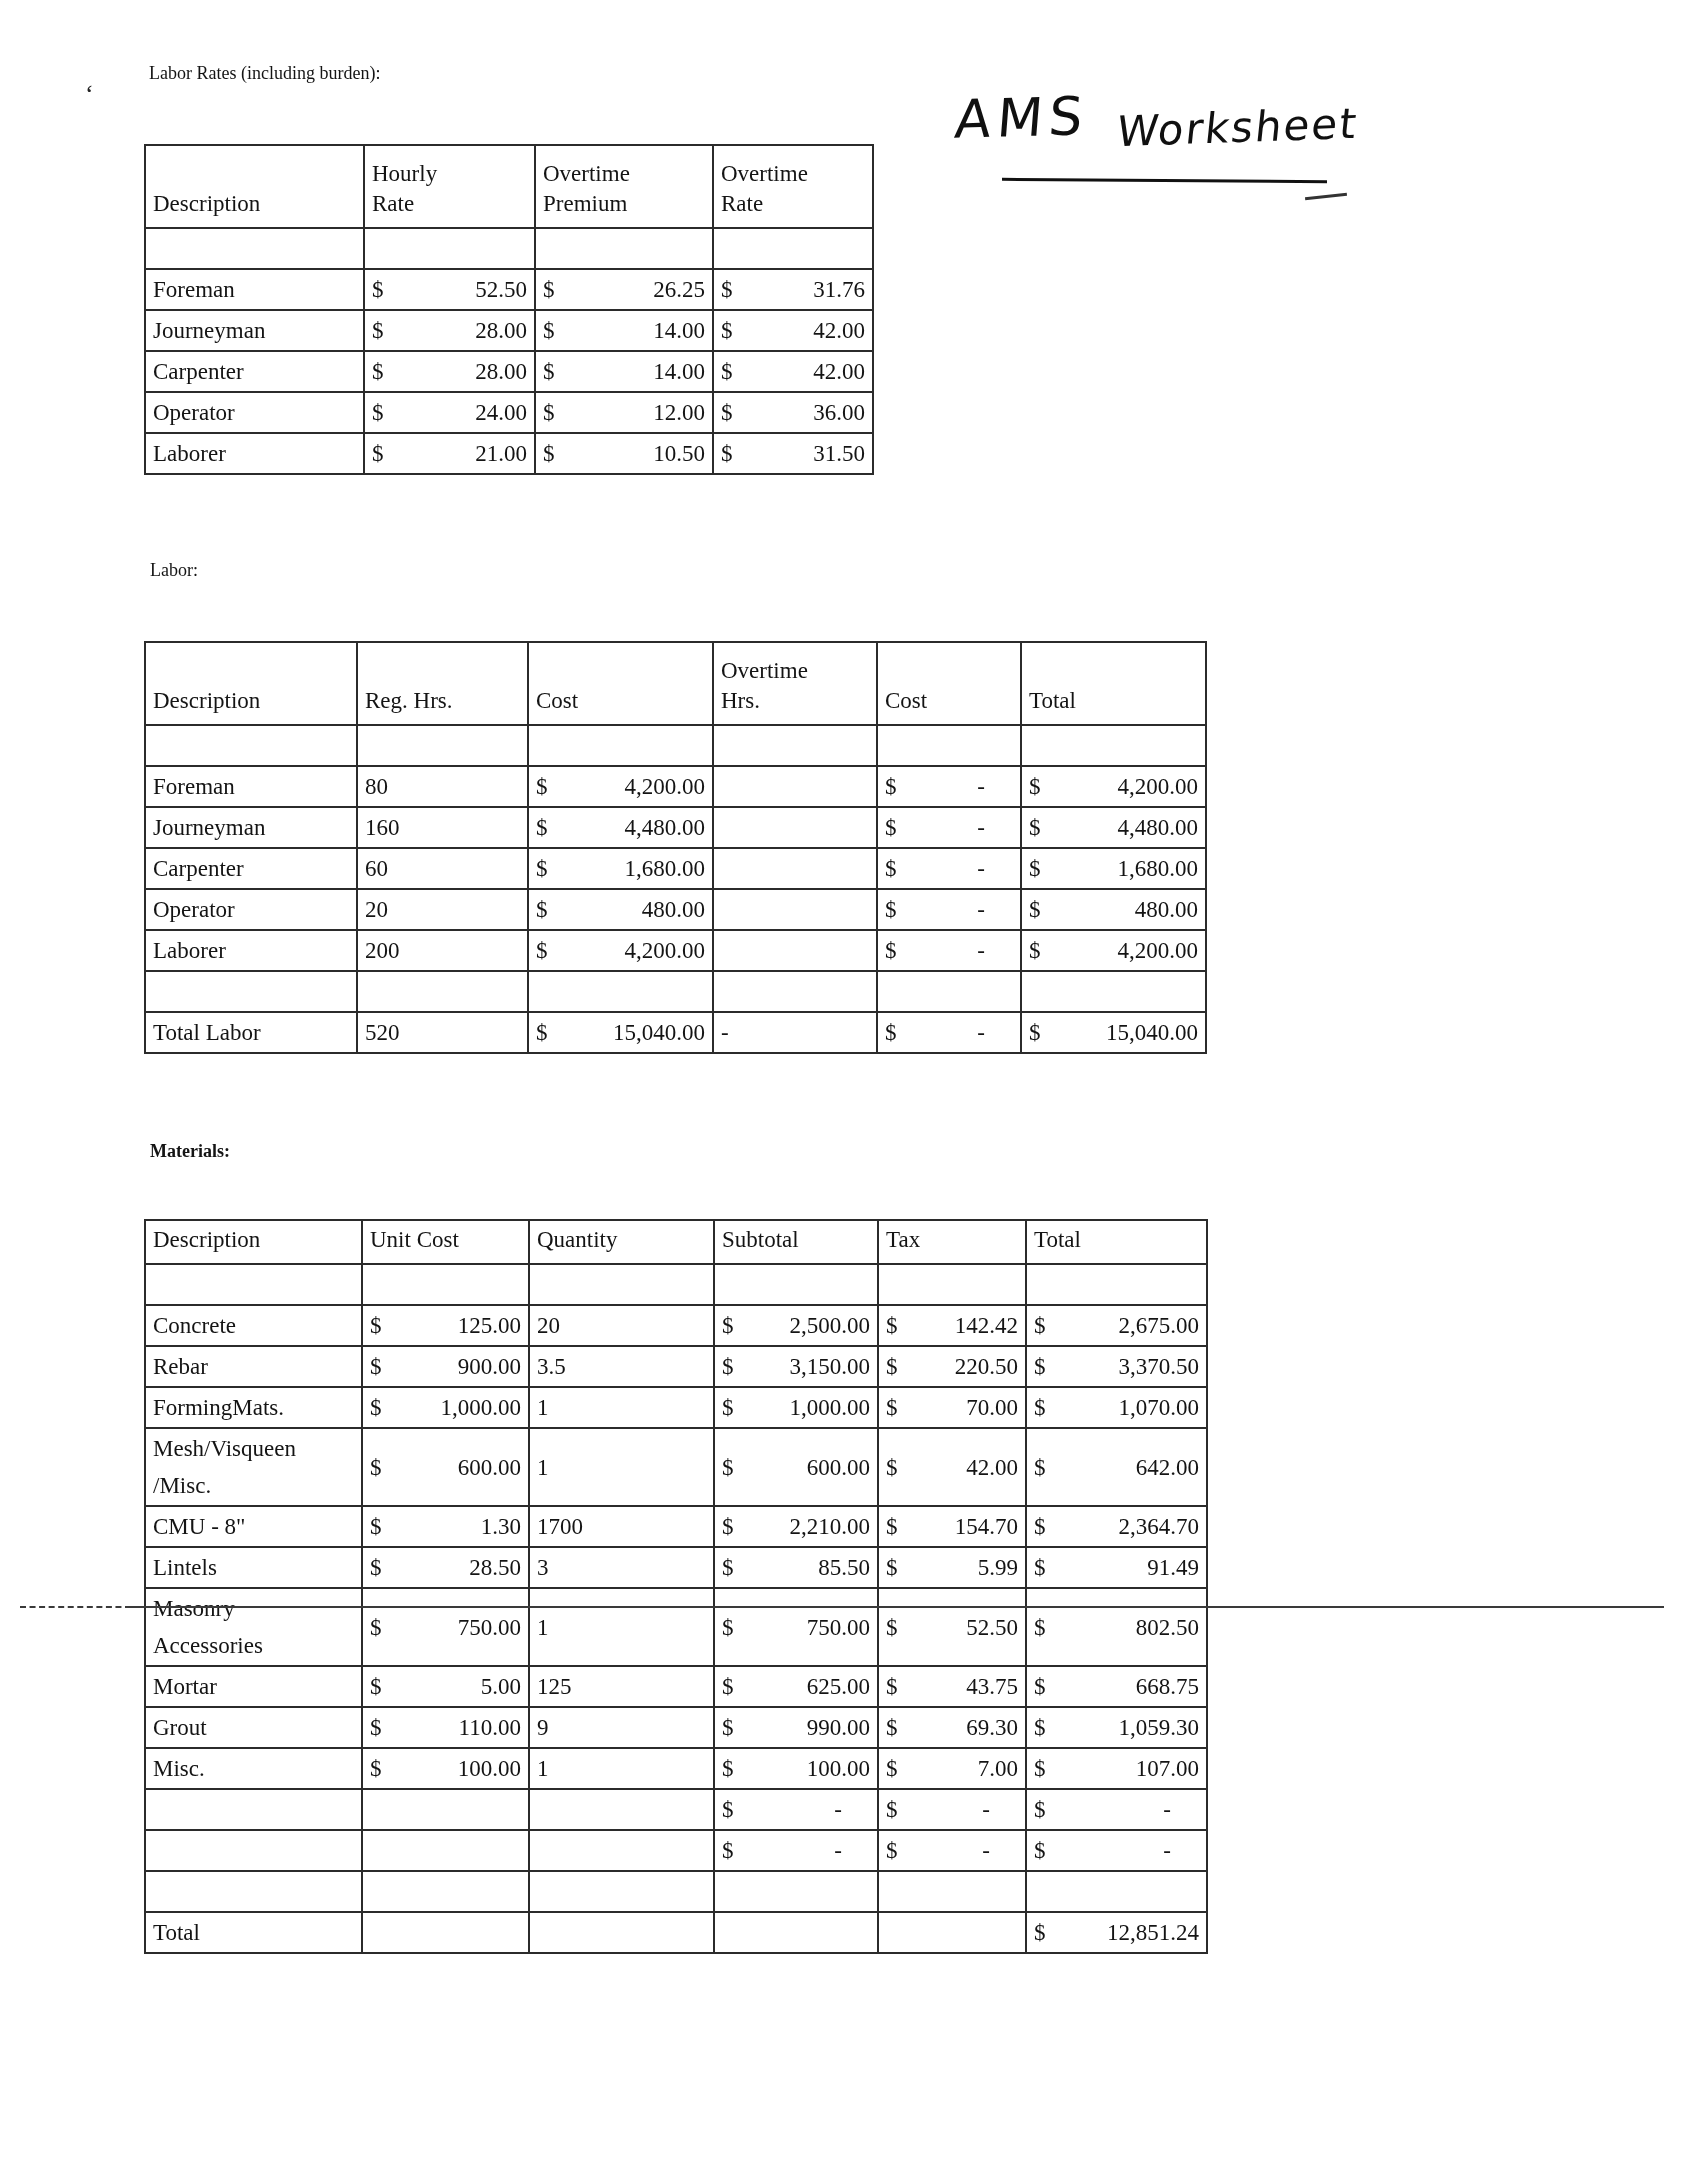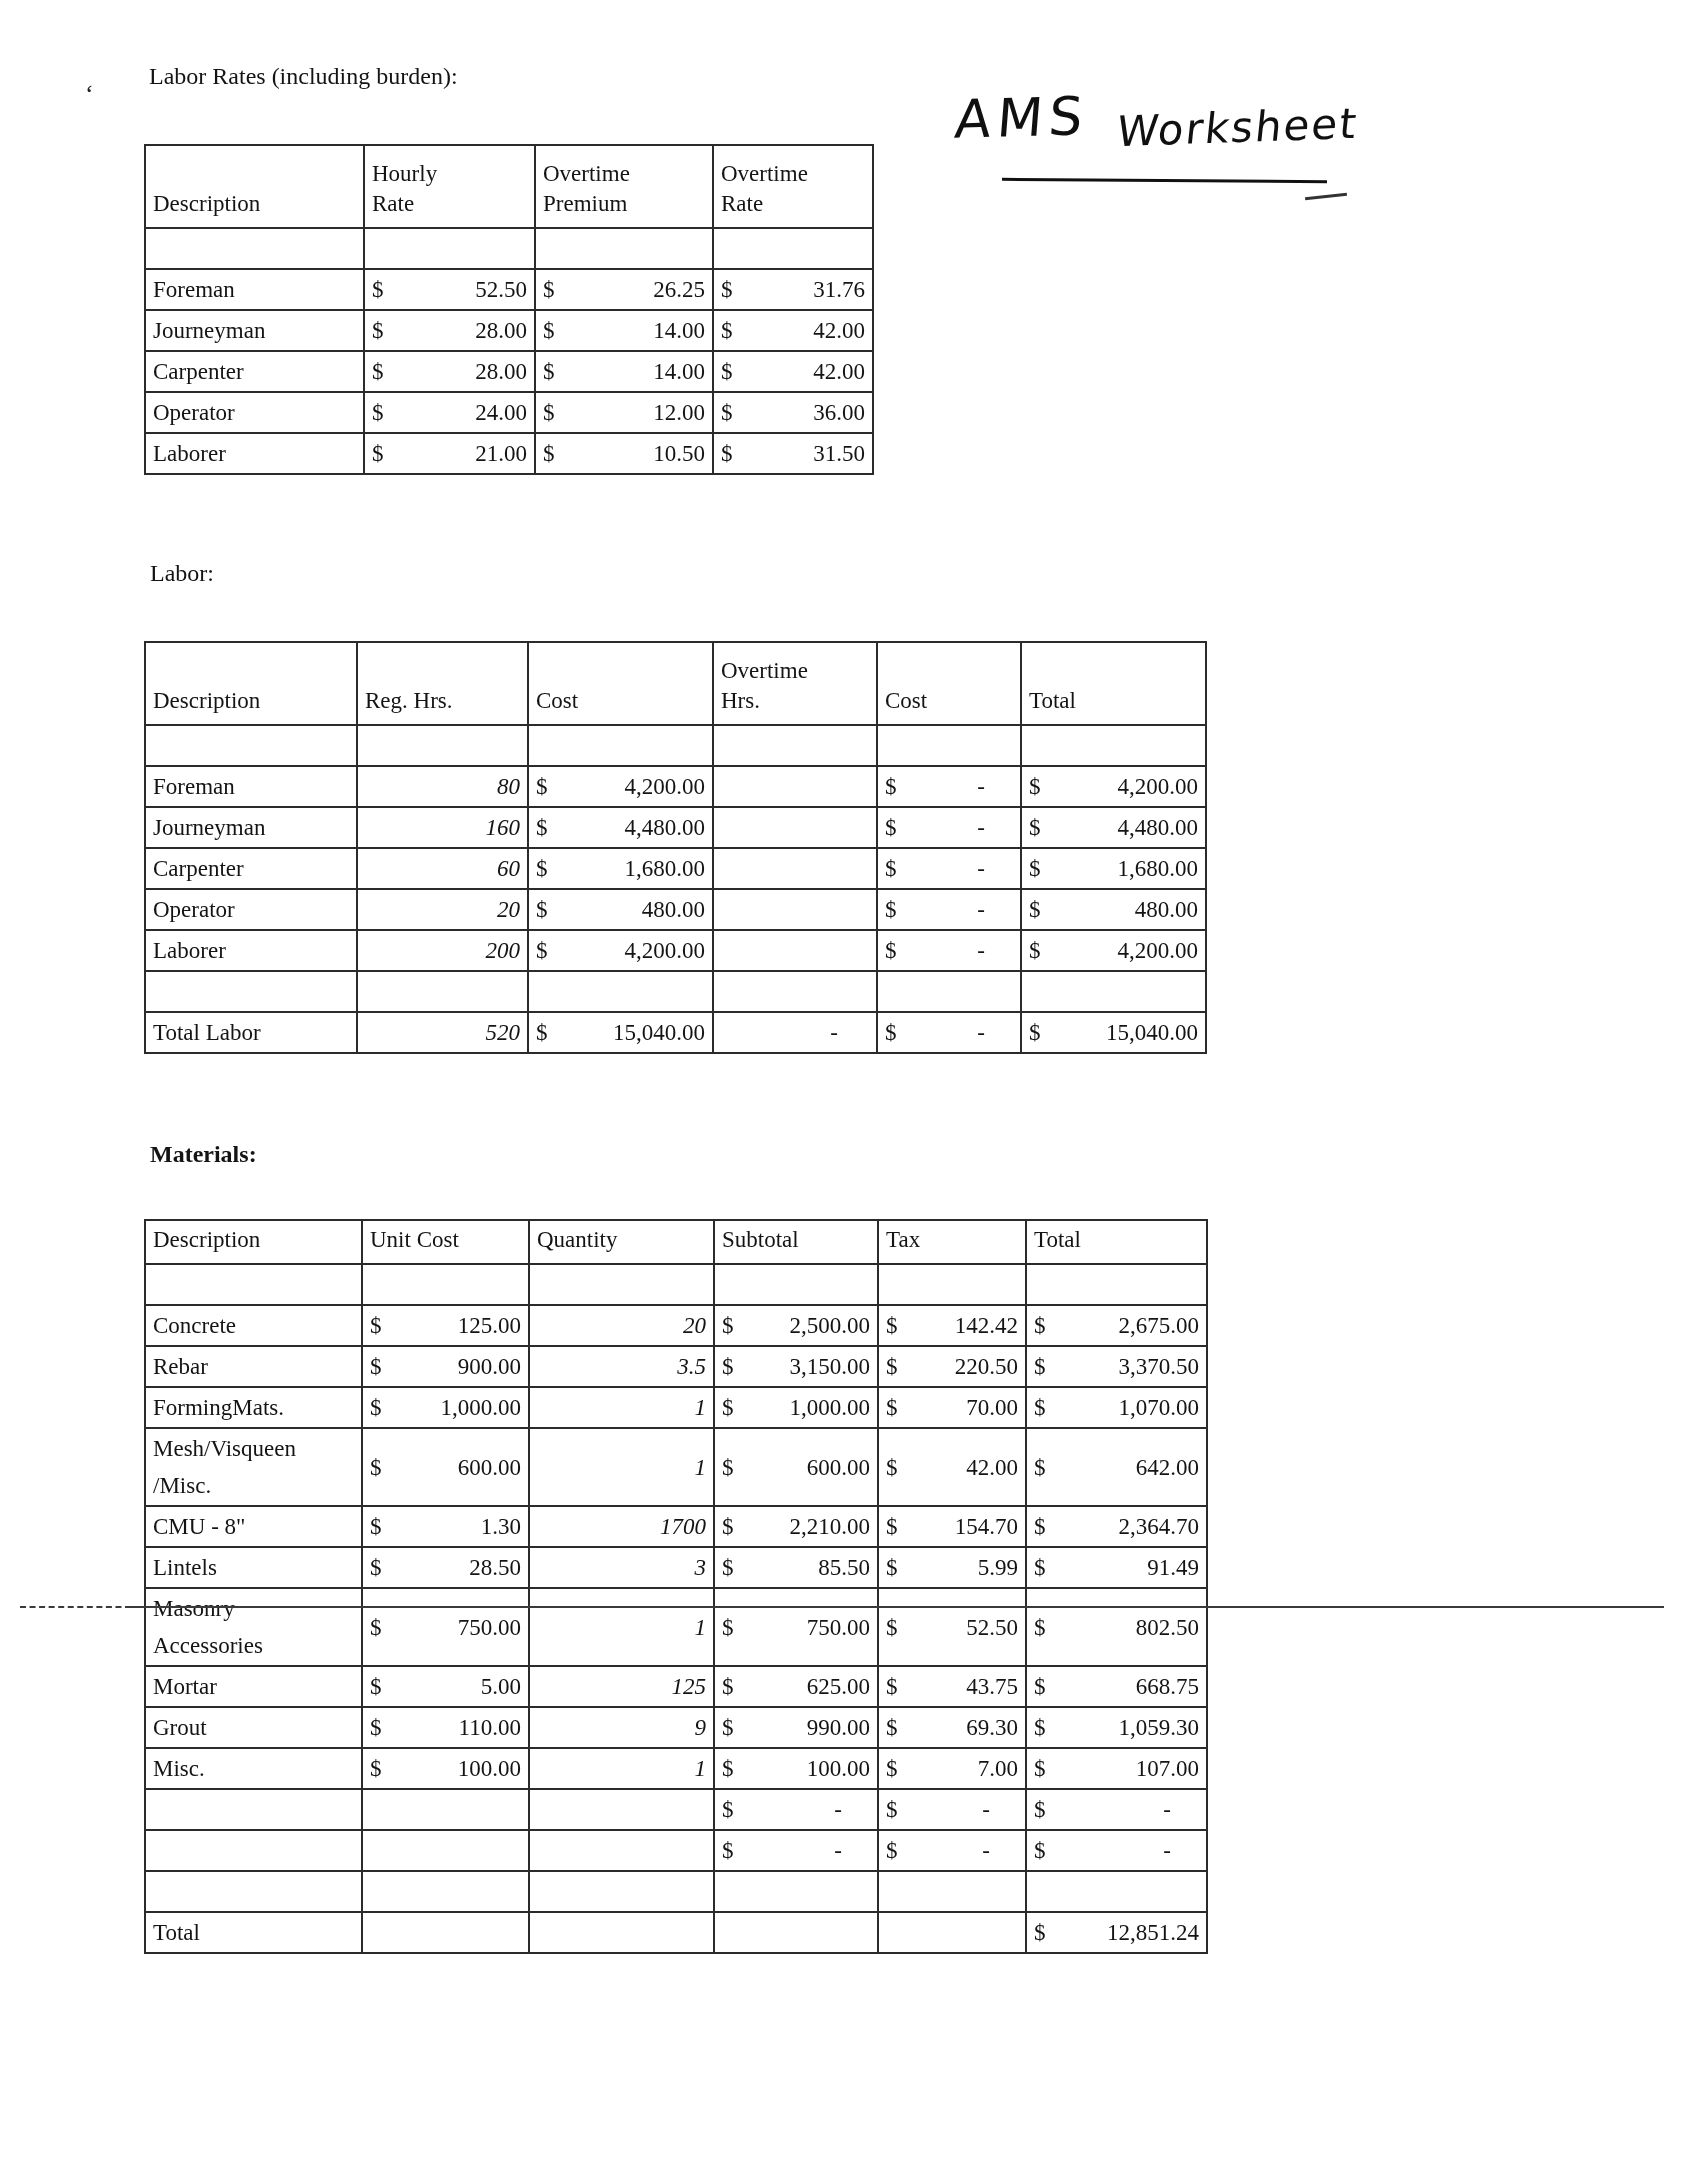--- a/index.html
+++ b/index.html
@@ -9,21 +9,21 @@
     width: 1683px;
     height: 2177px;
     background: #ffffff;
     font-family: "Liberation Serif", serif;
     color: #141414;
     overflow: hidden;
   }
 
   .doc-title, .section-label {
     position: absolute;
-    font-size: 24px;
+    font-size: 18px;
     color: #141414;
   }
 
   .stray-mark {
     position: absolute;
     left: 85px; top: 79px;
     font-size: 26px;
     color: #222;
   }
 
@@ -80,21 +80,21 @@
     vertical-align: bottom;
     white-space: pre-line;
     line-height: 30px;
     padding-bottom: 8px;
   }
   .tbl tr { height: 41px; }
   .tbl tr.hdr-tall { height: 83px; }
   .tbl tr.hdr-short { height: 44px; }
 
   .tbl td.txt { text-align: left; white-space: pre-line; line-height: 37px; }
-  .tbl td.num { text-align: right; line-height: 37px; font-style: italic; }
+  .tbl td.num { line-height: 37px; }
   .tbl td.dashnum { padding-right: 38px; }
 
   .mwrap {
     display: flex;
     justify-content: space-between;
     align-items: baseline;
     line-height: 37px;
   }
   .cur { flex: 0 0 auto; }
   .amt { flex: 0 0 auto; text-align: right; }

